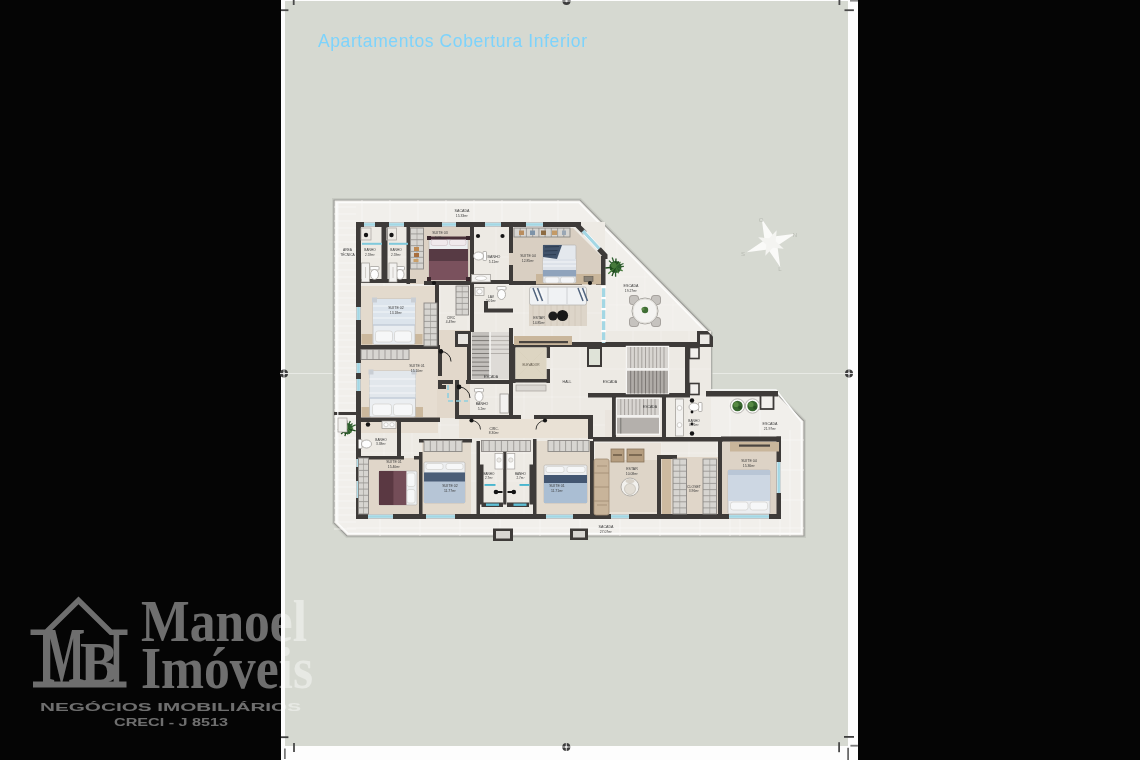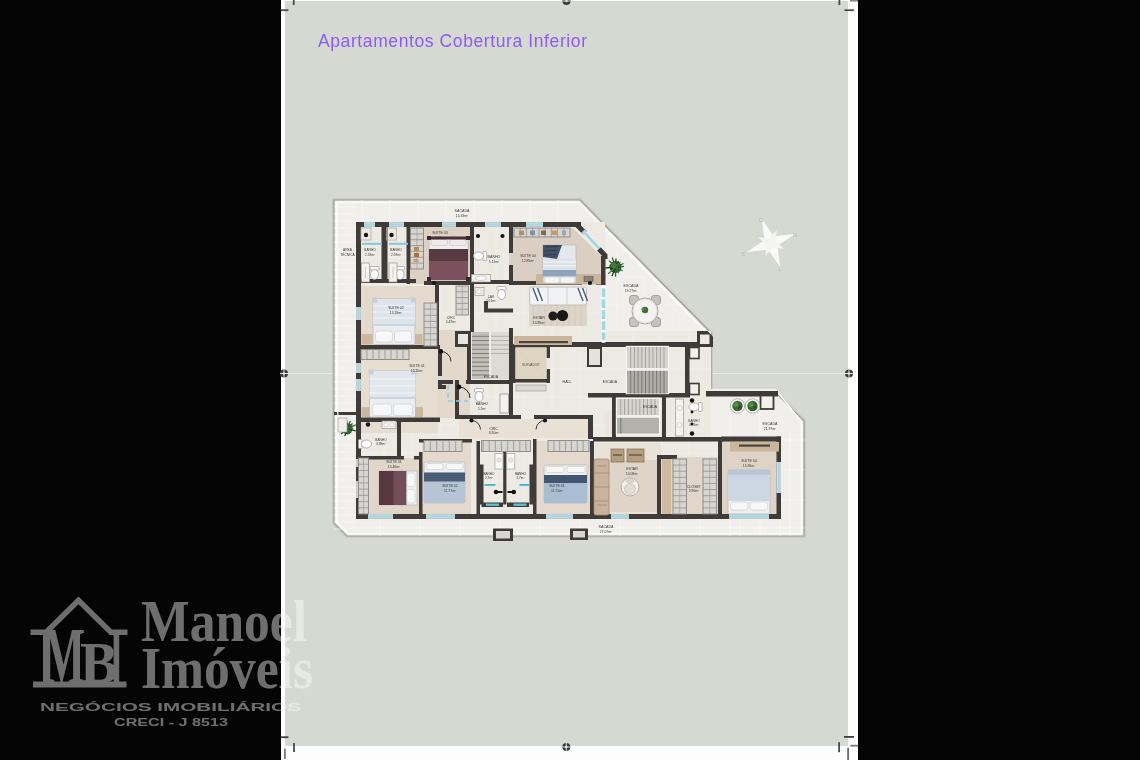--- a/index.html
+++ b/index.html
@@ -3,21 +3,21 @@
 <style>
 html,body{margin:0;padding:0;width:1140px;height:760px;background:#050505;overflow:hidden;font-family:"Liberation Sans",sans-serif}
 .abs{position:absolute}
 </style></head>
 <body>
 
 <div class="abs" style="left:281px;top:0;width:577px;height:760px;background:#fdfdfd"></div>
 
 <div class="abs" style="left:285px;top:1px;width:563px;height:745px;background:#d6d9d1"></div>
 
-<div class="abs" style="left:318px;top:31px;font-size:17.5px;letter-spacing:0.6px;color:#8b5cf6">Apartamentos Cobertura Inferior</div>
+<div class="abs" style="left:318px;top:31px;font-size:17.5px;letter-spacing:0.6px;color:#7dd3fc">Apartamentos Cobertura Inferior</div>
 <svg class="abs" style="left:0;top:0" width="1140" height="760" viewBox="0 0 1140 760">
 
 <rect x="281" y="9.3" width="7.4" height="1.8" fill="#4a4a4a"></rect>
 
 <rect x="292.8" y="0" width="1.8" height="5" fill="#4a4a4a"></rect>
 
 <rect x="838.5" y="0" width="1.8" height="5" fill="#4a4a4a"></rect>
 
 <rect x="844.5" y="9.3" width="9.4" height="1.8" fill="#4a4a4a"></rect>
 

